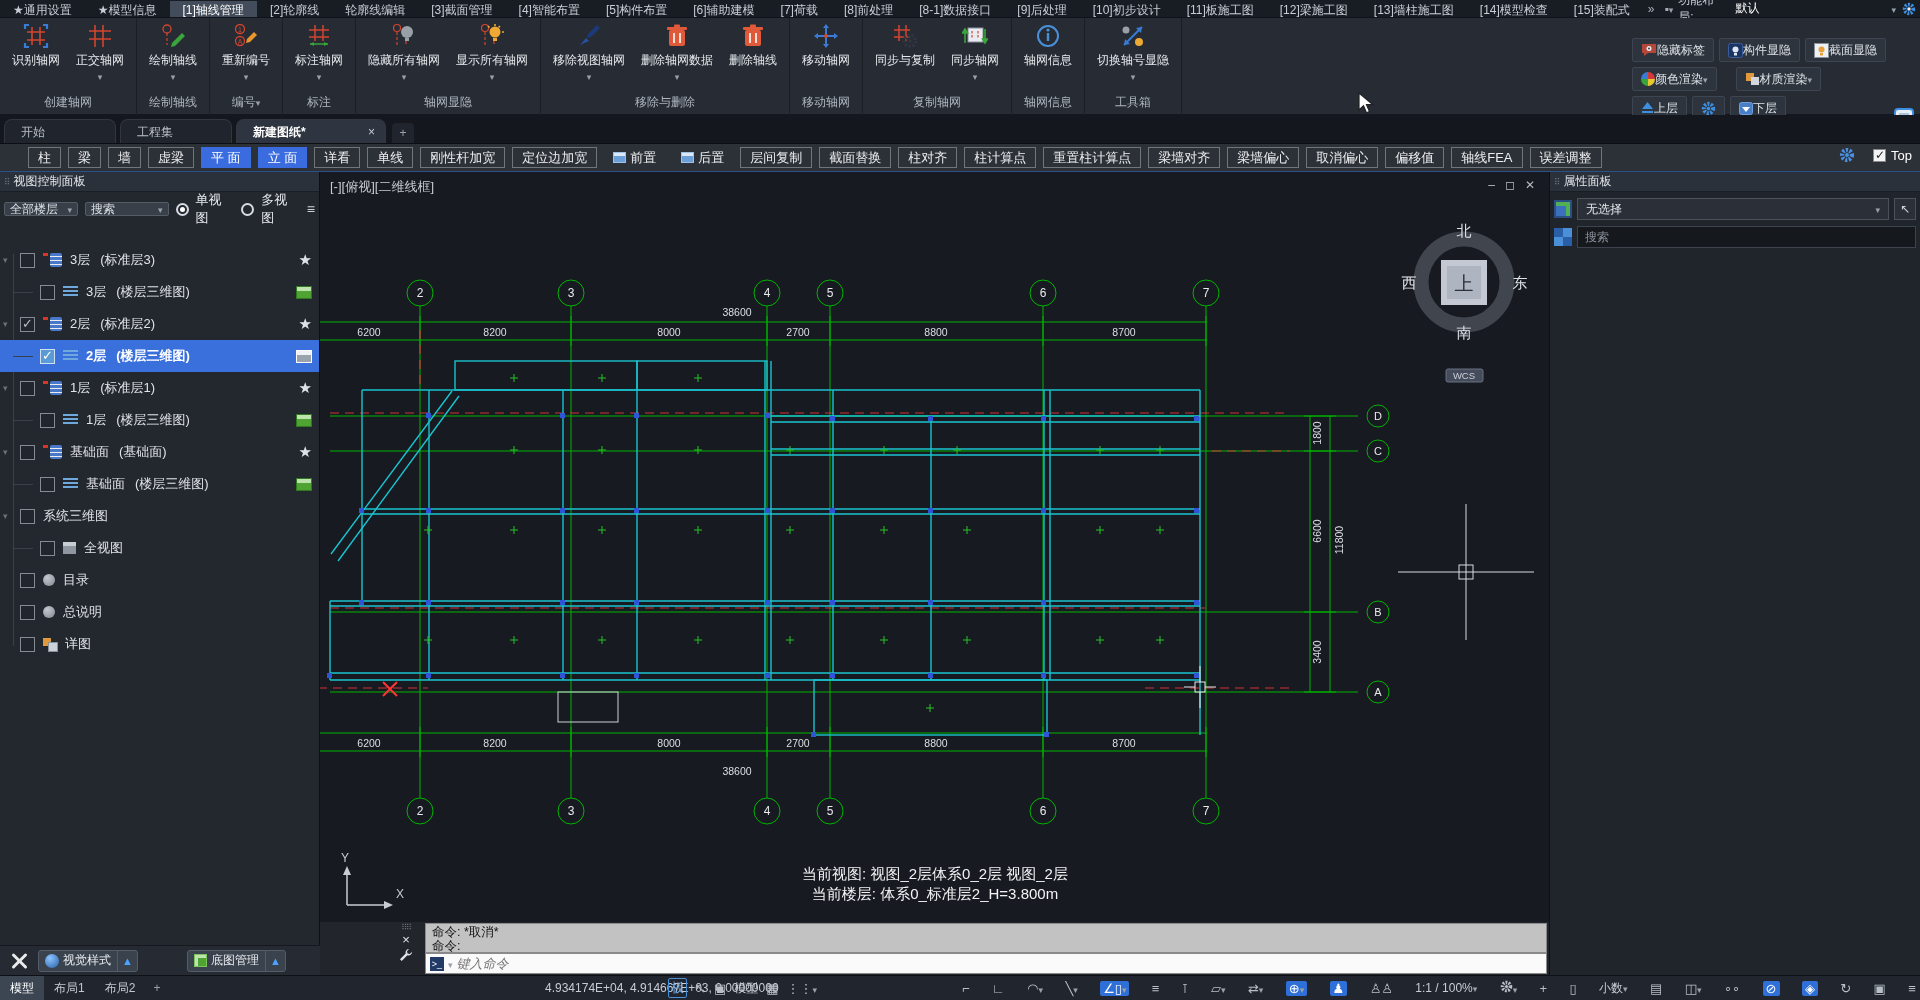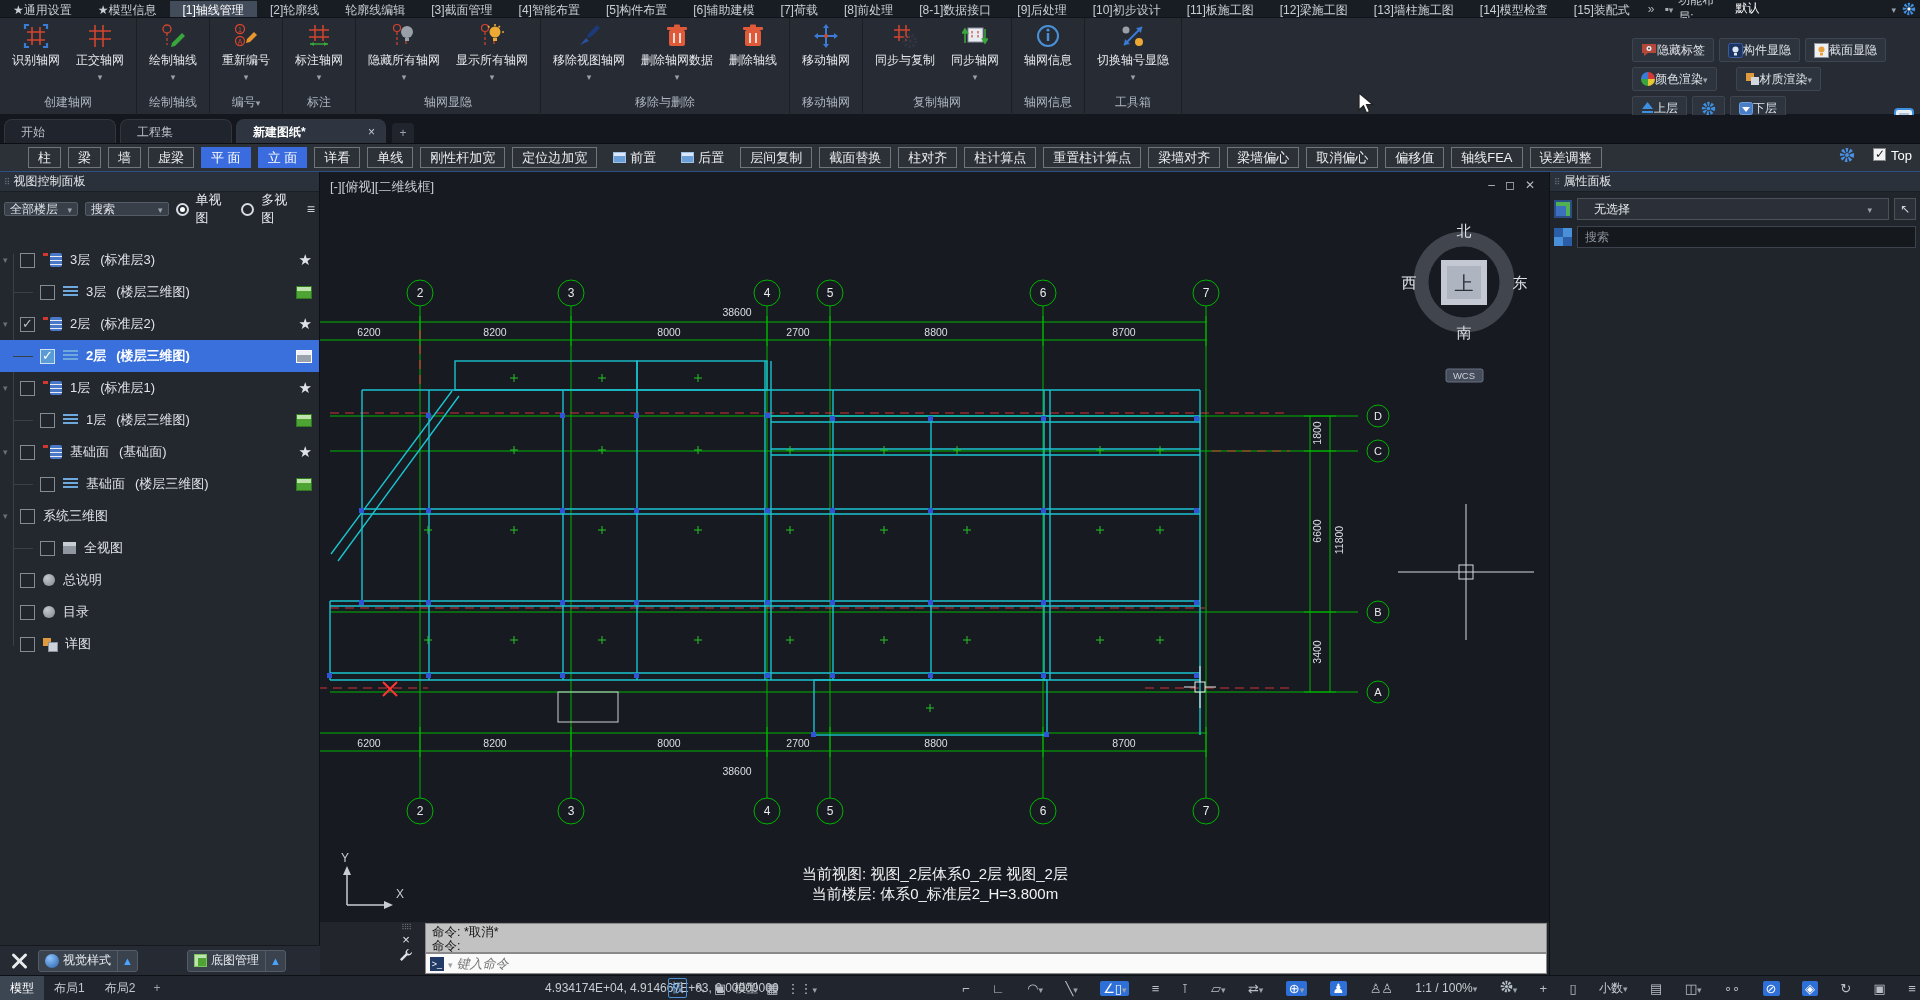--- a/index.html
+++ b/index.html
@@ -39,21 +39,21 @@
 .dtab.active{background:#2e3540;color:#fff;font-weight:bold;width:150px}
 .dtab .x{position:absolute;right:10px;top:0;color:#c7ccd3;font-weight:normal}
 .dplus{width:22px;height:20px;line-height:20px;text-align:center;color:#9aa1ab;background:#20242c;border-radius:4px 4px 0 0;margin-left:6px;cursor:pointer}
 
 
 #toolbar2{left:0;top:144px;width:1920px;height:28px;background:#2c3037;border-bottom:1px solid #2e4f86;display:flex;align-items:center;gap:7px;padding-left:28px}
 .tbtn{height:21px;line-height:19px;padding:0 9px;border:1px solid #70757c;color:#eceef0;font-size:13px;white-space:nowrap;cursor:pointer;display:flex;align-items:center;gap:4px;background:transparent}
 .tbtn.blue{background:#3a6ce0;border-color:#3a6ce0;color:#fff}
 .winico{width:13px;height:11px;border:1px solid #9fc1e8;background:linear-gradient(#dce8f8 0 3px,#6a9fd8 3px)}
 #tb2right{position:absolute;right:8px;top:147px;display:flex;align-items:center;gap:18px}
-.topchk{display:flex;gap:5px;color:#fff;font-size:13px}
+.topchk{display:flex;align-items:center;gap:5px;color:#fff;font-size:13px}
 .chkbox{width:13px;height:13px;background:#f2f3f5;border:1px solid #888;position:relative}
 .chkbox::after{content:"✓";position:absolute;left:1px;top:-2px;color:#222;font-size:12px}
 
 
 #leftpanel{left:0;top:172px;width:320px;height:803px;background:#23272e;border-right:1px solid #0d1014}
 .phead{height:20px;background:#2b313b;display:flex;align-items:center;padding-left:4px;gap:4px;color:#e3e6ea;border-bottom:1px solid #1a1e25}
 .grip{color:#6a7078;font-size:9px;letter-spacing:-1px}
 #lpctrl{display:flex;align-items:center;height:34px;padding:0 4px;gap:7px}
 .combo{background:#383f49;border:1px solid #555c66;border-radius:2px;height:14px;display:flex;align-items:center;padding:0 5px;gap:5px;color:#dde0e5;cursor:pointer}
 .combo .cv{flex:1;white-space:nowrap}
@@ -115,21 +115,21 @@
 .cmdico{width:14px;height:14px;background:#223a66;color:#fff;font-size:9px;line-height:14px;text-align:center}
 #cmdinput input{flex:1;border:none;outline:none;background:transparent;font-style:italic;color:#666;font-size:13px;font-family:"Liberation Sans","DejaVu Sans",sans-serif}
 #cmdinput input::placeholder{color:#777;font-style:italic}
 
 
 #rightpanel{left:1549px;top:172px;width:371px;height:803px;background:#20252c;border-left:1px solid #0d1014}
 #rprow1{display:flex;align-items:center;gap:5px;padding:6px 4px 0}
 .rpico{width:18px;height:18px;flex:none}
 .ico-sel{background:#3d6fbf;box-shadow:inset 0 0 0 2px #2a4d85,inset -6px 6px 0 #52b054}
 .ico-grid{background:conic-gradient(#4a90d9 0 25%,#2a5fa8 0 50%,#4a90d9 0 75%,#2a5fa8 0)}
-#rpsel{flex:1;background:#2a2f38;border:1px solid #4a5158;height:22px;display:flex;align-items:center;padding:0 16px;color:#e6e9ec;cursor:pointer}
+#rpsel{flex:1;background:#2a2f38;border:1px solid #4a5158;height:22px;display:flex;align-items:center;padding:0 8px;color:#e6e9ec;cursor:pointer}
 #rpsel .cv{flex:1}
 .rpbtn{width:22px;height:22px;border:1px solid #4a5158;background:#2a2f38;color:#cfd4da;text-align:center;line-height:20px;cursor:pointer}
 #rprow2{display:flex;align-items:center;gap:5px;padding:6px 4px 0}
 #rpsearch{flex:1;background:#15181d;border:1px solid #3c434c;height:22px;color:#dde0e5;padding:0 7px;font-size:12px;outline:none;font-family:"Liberation Sans","DejaVu Sans",sans-serif}
 #rpsearch::placeholder{color:#8a9099}
 
 
 #statusbar{left:0;top:975px;width:1920px;height:25px;background:#21262e;border-top:1px solid #0d1015;display:flex;align-items:center;color:#c3c8cf}
 .stab{padding:0 10px;height:25px;line-height:25px;cursor:pointer}
 .stab.active{background:#3c4552;color:#fff}
@@ -638,26 +638,26 @@
         <span class="tlabel">系统三维图</span>
       </div>
     <div class="trow lvl1">
         <span class="tcb"></span>
         <span class="tico ico-sq"></span>
         <span class="tlabel">全视图</span>
       </div>
     <div class="trow lvl0">
         <span class="tcb"></span>
         <span class="tico ico-cir"></span>
+        <span class="tlabel">目录</span>
+      </div>
+    <div class="trow lvl0">
+        <span class="tcb"></span>
+        <span class="tico ico-cir"></span>
         <span class="tlabel">总说明</span>
-      </div>
-    <div class="trow lvl0">
-        <span class="tcb"></span>
-        <span class="tico ico-cir"></span>
-        <span class="tlabel">目录</span>
       </div>
     <div class="trow lvl0">
         <span class="tcb"></span>
         <span class="tico ico-blocks"></span>
         <span class="tlabel">详图</span>
       </div>
   </div>
   <div id="lpbottom">
     <span class="xtools"></span>
     <div class="bbtn">

